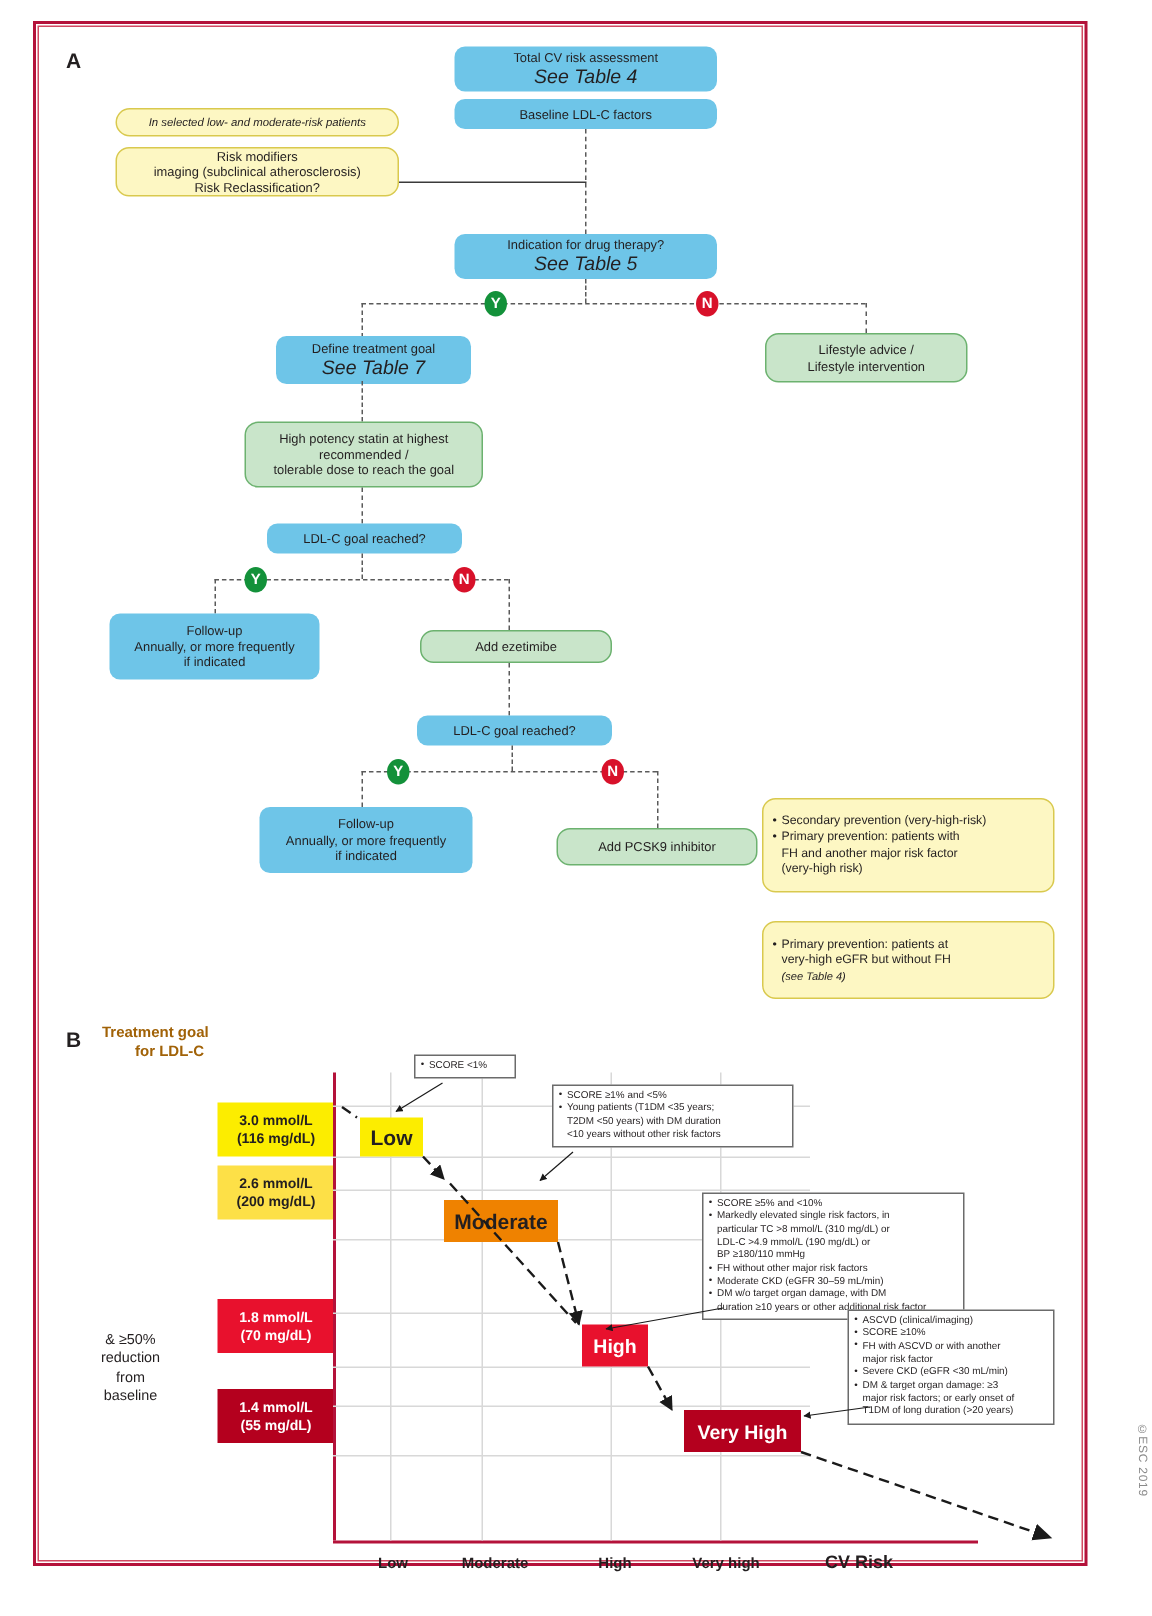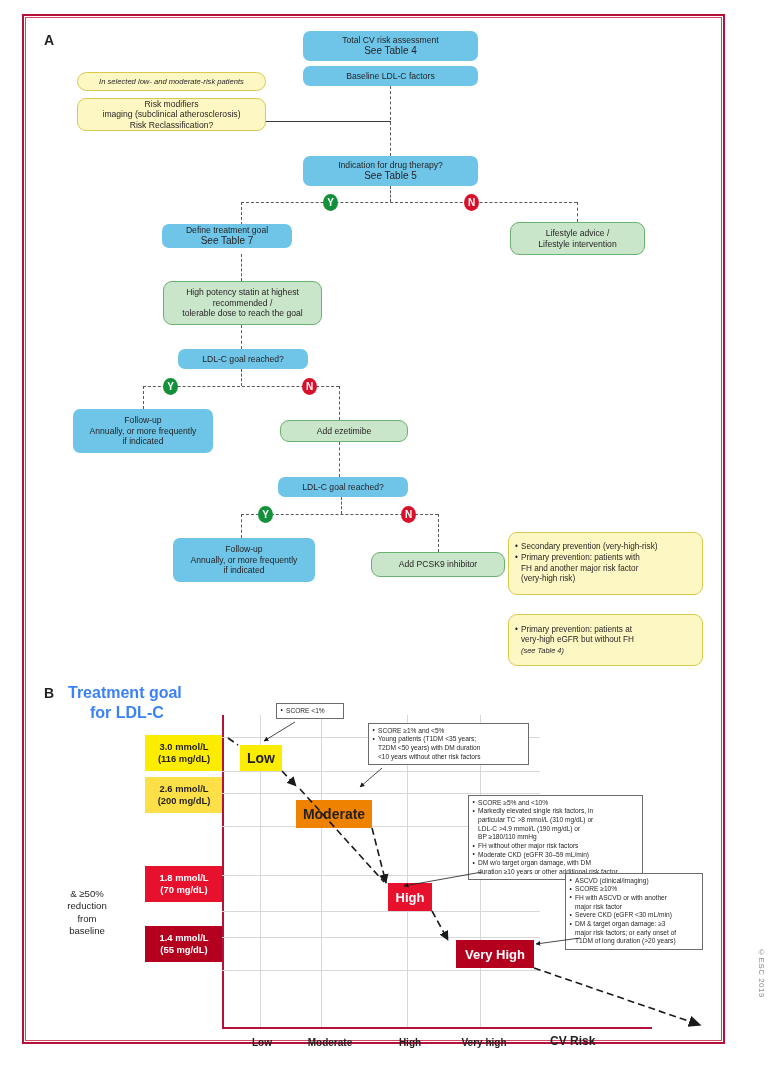--- a/index.html
+++ b/index.html
@@ -46,21 +46,22 @@
     flex-direction: column;
     align-items: center;
     justify-content: center;
     text-align: center;
     font-size: 8.6px;
     line-height: 1.22;
     color: #231f20;
     padding: 2px 4px;
   }
   .node .sub {
-    font-size: 10px;
+    font-style: italic;
+    font-size: 13px;
   }
   .node-blue {
     background: #6ec5e8;
     border-radius: 7px;
   }
   .node-green {
     background: #c9e5ca;
     border: 1px solid #6cb26f;
     border-radius: 9px;
   }
@@ -105,22 +106,22 @@
     justify-content: center;
     z-index: 5;
   }
   .badge-y { background: #13913a; }
   .badge-n { background: #d8112a; }
 
   
   #panelB-title {
     position: absolute;
     font-weight: bold;
-    font-size: 16px;
-    color: #3b82f6;
+    font-size: 10px;
+    color: #a16207;
     line-height: 1.25;
   }
 
   #plot {
     position: absolute;
     left: 222px; top: 715px;
     width: 430px; height: 312px;
   }
   #plot-axis-y {
     position: absolute;
@@ -286,21 +287,21 @@
   <div class="vline" style="left:241px; top:202px; height:23px;"></div>
   <div class="vline" style="left:577px; top:202px; height:20px;"></div>
   <div class="badge badge-y" style="left:323px; top:194px;">Y</div>
   <div class="badge badge-n" style="left:464px; top:194px;">N</div>
 
   <div class="node node-green" style="left:510px; top:222px; width:135px; height:33px;">
     <span>Lifestyle advice /</span>
     <span>Lifestyle intervention</span>
   </div>
 
-  <div class="node node-blue" style="left:162px; top:224px; width:130px; height:24px;">
+  <div class="node node-blue" style="left:184px; top:224px; width:130px; height:32px;">
     <span>Define treatment goal</span>
     <span class="sub">See Table 7</span>
   </div>
 
   <div class="vline" style="left:241px; top:254px; height:27px;"></div>
 
   <div class="node node-green" style="left:163px; top:281px; width:159px; height:44px;">
     <span>High potency statin at highest</span>
     <span>recommended /</span>
     <span>tolerable dose to reach the goal</span>

